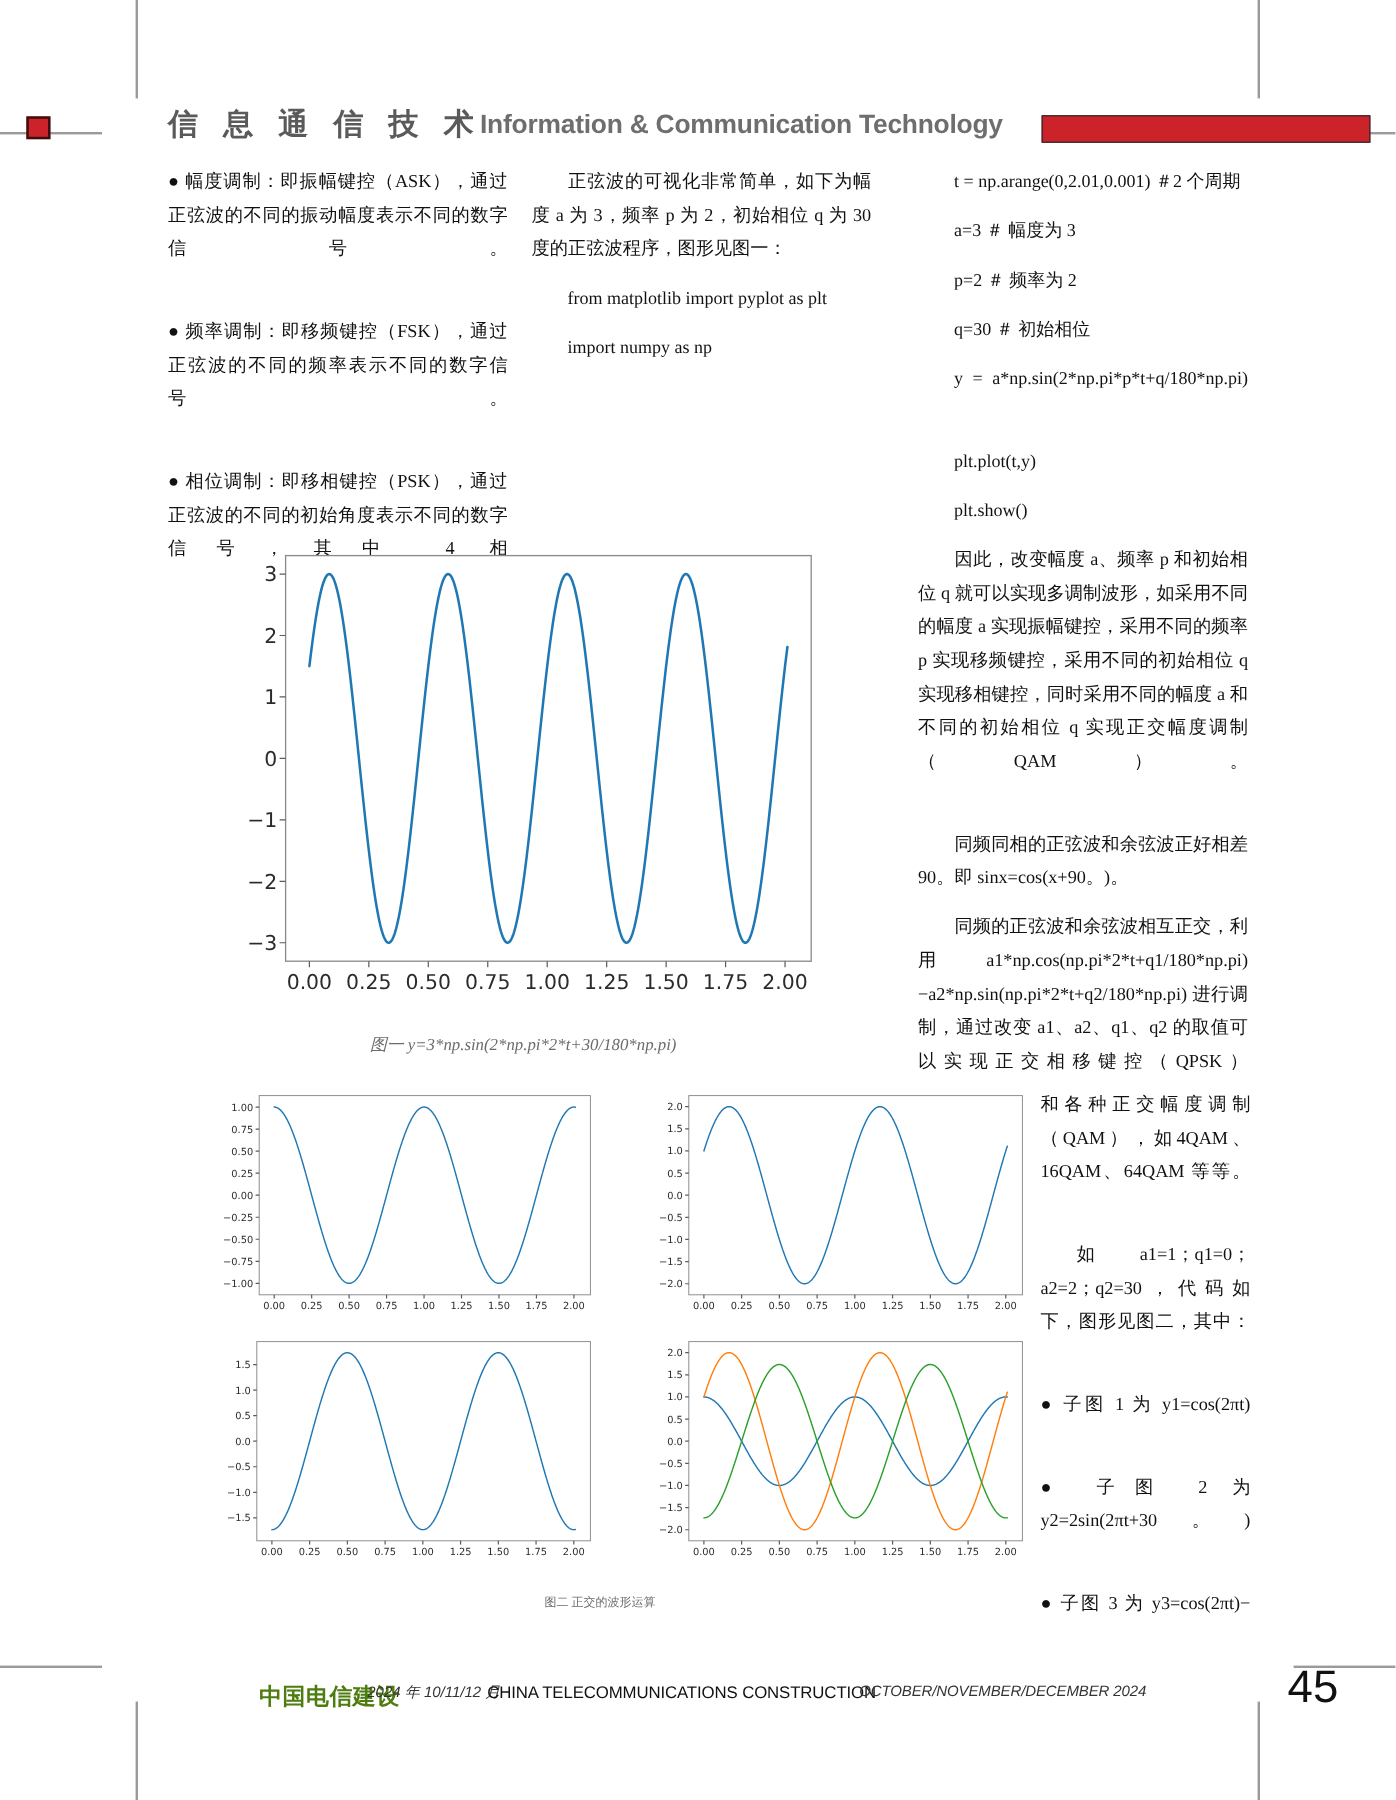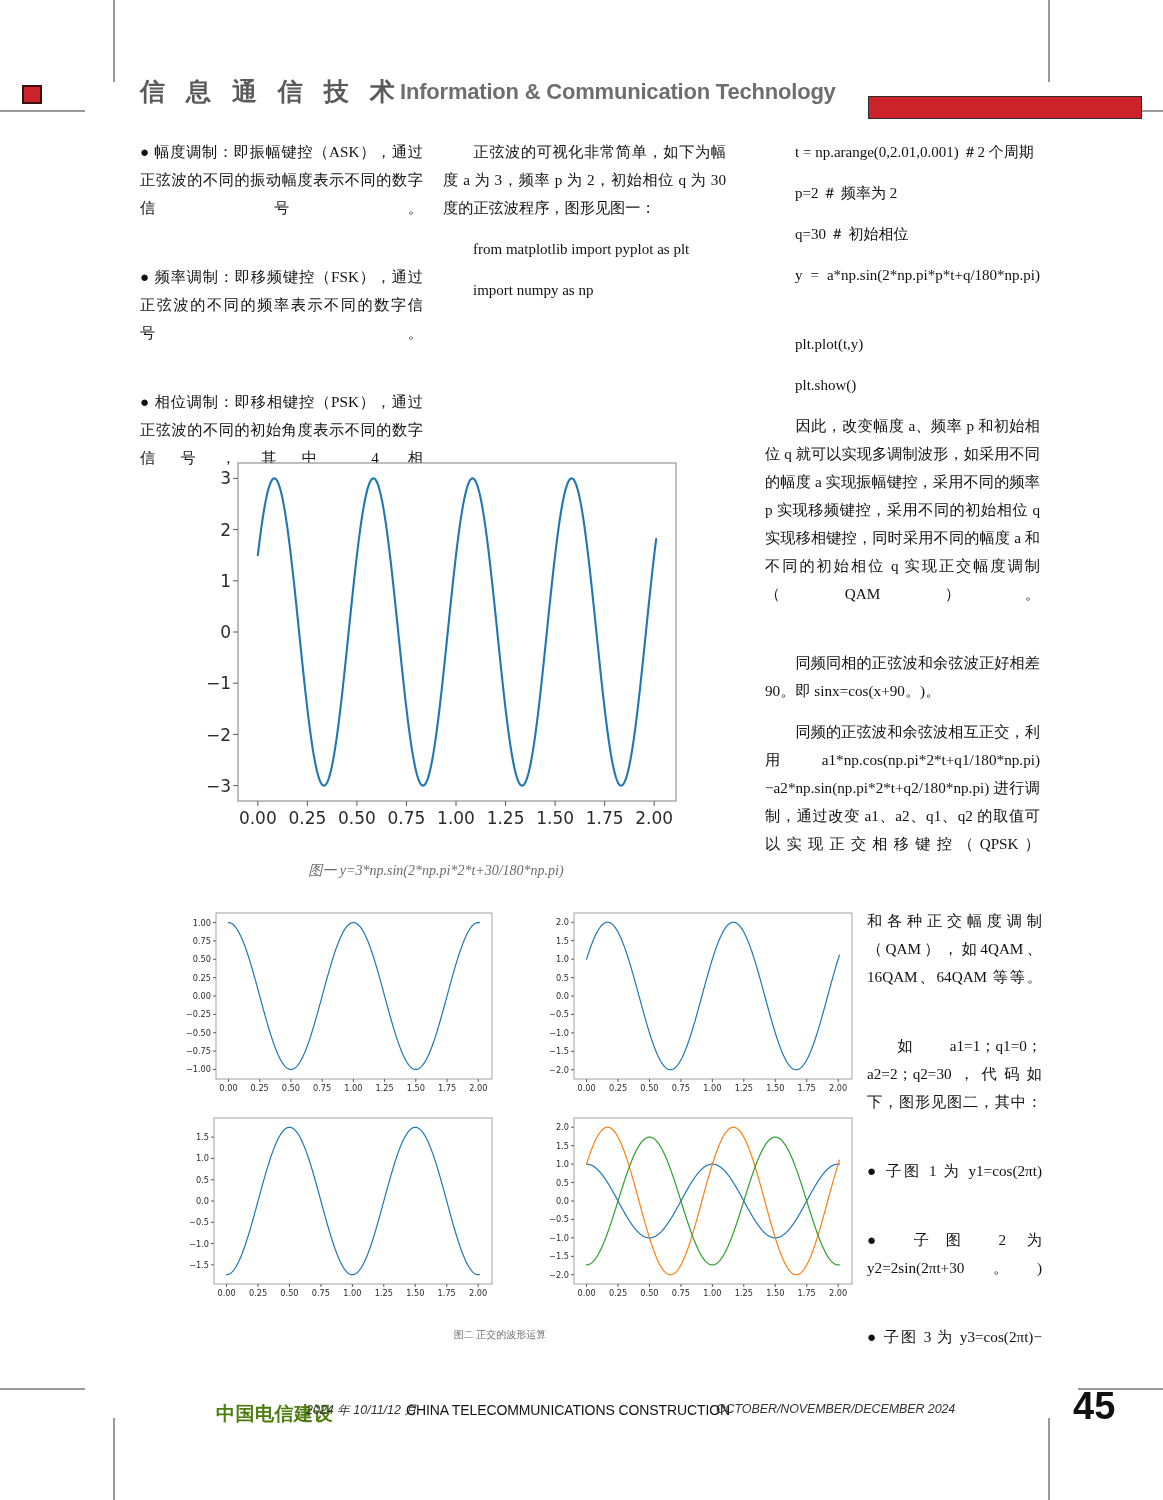--- a/index.html
+++ b/index.html
@@ -15,21 +15,21 @@
   .tl-h{left:0;top:110px;}
   .tl-v{left:113px;top:0;}
   .tr-h{right:0;top:110px;}
   .tr-v{right:113px;top:0;}
   .bl-h{left:0;bottom:110px;}
   .bl-v{left:113px;bottom:0;}
   .br-h{right:0;bottom:110px;}
   .br-v{right:113px;bottom:0;}
 
   
-  #masthead{position:absolute;left:0;top:72px;width:1163px;height:40px;}
+  #masthead{position:absolute;left:0;top:84px;width:1163px;height:40px;}
   .red-square{
     position:absolute;left:22px;top:13px;width:20px;height:19px;
     background:#cc2229;border:2px solid #3a1010;box-sizing:border-box;
   }
   .mast-cn{
     position:absolute;left:140px;top:3px;
     font-family:"Liberation Sans",sans-serif;
     font-weight:bold;font-size:25px;letter-spacing:7px;color:#5a5a5a;
   }
   .mast-en{
@@ -75,21 +75,21 @@
     font-family:"Liberation Sans",sans-serif;}
   .f-cn{position:absolute;left:216px;top:8px;font-size:19px;font-weight:bold;
      letter-spacing:0.5px;color:#4d7c0f;}
   .f-date{position:absolute;left:306px;top:9px;font-size:12.5px;
      font-style:italic;color:#333;}
   .f-en{position:absolute;left:406px;top:9px;font-size:14px;color:#111;
      letter-spacing:-0.1px;}
   .f-en2{position:absolute;left:716px;top:9px;font-size:12.5px;
      font-style:italic;color:#333;letter-spacing:-0.1px;}
   .f-page{position:absolute;left:1073px;top:-8px;font-size:38px;
-     font-weight:bold;color:#111;}
+     font-weight:normal;color:#111;}
   svg{display:block;}
   .tick{stroke:#5b5b5b;stroke-width:1;}
   .tlab{font-family:"DejaVu Sans","Liberation Sans",sans-serif;fill:#2b2b2b;}
 </style>
 </head>
 <body>
 
 <div class="crop h tl-h"></div>
 <div class="crop v tl-v"></div>
 <div class="crop h tr-h"></div>
@@ -113,20 +113,21 @@
 </div>
 
 <div class="col" id="col2">
   <p class="p ind">正弦波的可视化非常简单，如下为幅度 a 为 3，频率 p 为 2，初始相位 q 为 30 度的正弦波程序，图形见图一：</p>
   <p class="p code">from matplotlib import pyplot as plt</p>
   <p class="p code">import numpy as np</p>
 </div>
 
 <div class="col" id="col3">
   <p class="p code">t = np.arange(0,2.01,0.001) ＃2 个周期</p>
+  <p class="p code">a=3 ＃ 幅度为 3</p>
   <p class="p code">p=2 ＃ 频率为 2</p>
   <p class="p code">q=30 ＃ 初始相位</p>
   <p class="p code spread">y = a*np.sin(2*np.pi*p*t+q/180*np.pi)</p>
   <p class="p code">plt.plot(t,y)</p>
   <p class="p code">plt.show()</p>
   <p class="p ind spread">因此，改变幅度 a、频率 p 和初始相位 q 就可以实现多调制波形，如采用不同的幅度 a 实现振幅键控，采用不同的频率 p 实现移频键控，采用不同的初始相位 q 实现移相键控，同时采用不同的幅度 a 和不同的初始相位 q 实现正交幅度调制（QAM）。</p>
   <p class="p ind">同频同相的正弦波和余弦波正好相差 90。即 sinx=cos(x+90。)。</p>
   <p class="p ind spread">同频的正弦波和余弦波相互正交，利用 a1*np.cos(np.pi*2*t+q1/180*np.pi)−a2*np.sin(np.pi*2*t+q2/180*np.pi) 进行调制，通过改变 a1、a2、q1、q2 的取值可以实现正交相移键控（QPSK）</p>
 </div>
 

